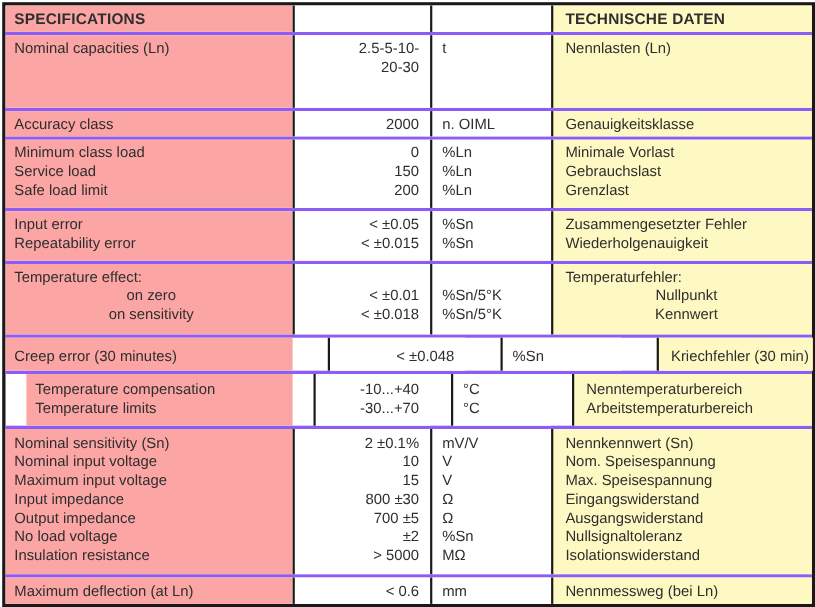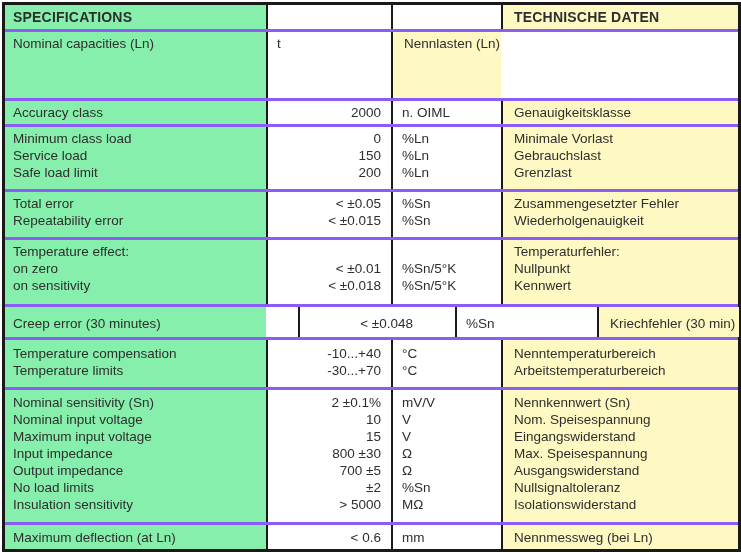--- a/index.html
+++ b/index.html
@@ -21,39 +21,39 @@
     grid-template-columns:261px 125px 110px 1fr;
     border-top:3px solid #8b5cf6;
   }
   .group:first-child{border-top:none;}
   .cell{
     box-sizing:border-box;
     padding-top:3px;
     font-size:13.5px;
     line-height:17px;
   }
-  .c-en{background:#86efac;padding-left:8px;padding-right:4px;}
+  .c-en{background:#fca5a5;padding-left:8px;padding-right:4px;}
   .c-val{background:#ffffff;border-left:2px solid #191919;text-align:right;padding-right:10px;}
   .c-unit{background:#ffffff;border-left:2px solid #191919;padding-left:9px;}
   .c-de{background:#fef9c3;border-left:2px solid #191919;padding-left:11px;padding-right:4px;}
   .line{min-height:17px;white-space:nowrap;}
-  .line.center{}
+  .line.center{text-align:center;}
   
   [data-name="group-header"]{min-height:24px;}
   [data-name="group-header"] .cell{font-weight:bold;font-size:14px;padding-top:4px;letter-spacing:0.2px;}
   
   [data-name="group-nominal-capacities"]{min-height:66px;}
   [data-name="group-accuracy-class"]{min-height:23px;}
   [data-name="group-load-limits"]{min-height:62px;}
   [data-name="group-errors"]{min-height:45px;}
   [data-name="group-temperature-effect"]{min-height:64px;}
   [data-name="group-creep-error"]{min-height:30px;gap:32px;}
   [data-name="group-creep-error"] .cell{padding-top:8px;}
   [data-name="group-temperature-range"]{min-height:47px;}
-  [data-name="group-temperature-range"] .cell{padding-top:5px;}
+  [data-name="group-temperature-range"] .cell{padding-top:5px;margin-left:19px;}
   [data-name="group-electrical"]{min-height:132px;}
   [data-name="group-electrical"] .cell{padding-top:4px;}
   [data-name="group-deflection"]{min-height:24px;}
   [data-name="group-deflection"] .cell{padding-top:4px;}
 </style>
 </head>
 <body>
 
 <div class="spec-table" data-name="specifications-table">
     <div class="group" data-name="group-header">
@@ -68,20 +68,24 @@
       </div>
       <div class="cell c-de" data-name="spec-label-de-cell">
         <div class="line" data-name="spec-label-de">TECHNISCHE DATEN</div>
       </div>
     </div>
     <div class="group" data-name="group-nominal-capacities">
       <div class="cell c-en" data-name="spec-label-en-cell">
         <div class="line" data-name="spec-label-en">Nominal capacities (Ln)</div>
         <div class="line" data-name="spec-label-en"></div>
       </div>
+      <div class="cell c-val" data-name="spec-value-cell">
+        <div class="line" data-name="spec-value">2.5-5-10-</div>
+        <div class="line" data-name="spec-value">20-30</div>
+      </div>
       <div class="cell c-unit" data-name="spec-unit-cell">
         <div class="line" data-name="spec-unit">t</div>
         <div class="line" data-name="spec-unit"></div>
       </div>
       <div class="cell c-de" data-name="spec-label-de-cell">
         <div class="line" data-name="spec-label-de">Nennlasten (Ln)</div>
         <div class="line" data-name="spec-label-de"></div>
       </div>
     </div>
     <div class="group" data-name="group-accuracy-class">
@@ -115,21 +119,21 @@
         <div class="line" data-name="spec-unit">%Ln</div>
       </div>
       <div class="cell c-de" data-name="spec-label-de-cell">
         <div class="line" data-name="spec-label-de">Minimale Vorlast</div>
         <div class="line" data-name="spec-label-de">Gebrauchslast</div>
         <div class="line" data-name="spec-label-de">Grenzlast</div>
       </div>
     </div>
     <div class="group" data-name="group-errors">
       <div class="cell c-en" data-name="spec-label-en-cell">
-        <div class="line" data-name="spec-label-en">Total error</div>
+        <div class="line" data-name="spec-label-en">Input error</div>
         <div class="line" data-name="spec-label-en">Repeatability error</div>
       </div>
       <div class="cell c-val" data-name="spec-value-cell">
         <div class="line" data-name="spec-value">&lt; ±0.05</div>
         <div class="line" data-name="spec-value">&lt; ±0.015</div>
       </div>
       <div class="cell c-unit" data-name="spec-unit-cell">
         <div class="line" data-name="spec-unit">%Sn</div>
         <div class="line" data-name="spec-unit">%Sn</div>
       </div>
@@ -192,22 +196,22 @@
         <div class="line" data-name="spec-label-de">Arbeitstemperaturbereich</div>
       </div>
     </div>
     <div class="group" data-name="group-electrical">
       <div class="cell c-en" data-name="spec-label-en-cell">
         <div class="line" data-name="spec-label-en">Nominal sensitivity (Sn)</div>
         <div class="line" data-name="spec-label-en">Nominal input voltage</div>
         <div class="line" data-name="spec-label-en">Maximum input voltage</div>
         <div class="line" data-name="spec-label-en">Input impedance</div>
         <div class="line" data-name="spec-label-en">Output impedance</div>
-        <div class="line" data-name="spec-label-en">No load limits</div>
-        <div class="line" data-name="spec-label-en">Insulation sensitivity</div>
+        <div class="line" data-name="spec-label-en">No load voltage</div>
+        <div class="line" data-name="spec-label-en">Insulation resistance</div>
       </div>
       <div class="cell c-val" data-name="spec-value-cell">
         <div class="line" data-name="spec-value">2 ±0.1%</div>
         <div class="line" data-name="spec-value">10</div>
         <div class="line" data-name="spec-value">15</div>
         <div class="line" data-name="spec-value">800 ±30</div>
         <div class="line" data-name="spec-value">700 ±5</div>
         <div class="line" data-name="spec-value">±2</div>
         <div class="line" data-name="spec-value">&gt; 5000</div>
       </div>
@@ -216,22 +220,22 @@
         <div class="line" data-name="spec-unit">V</div>
         <div class="line" data-name="spec-unit">V</div>
         <div class="line" data-name="spec-unit">Ω</div>
         <div class="line" data-name="spec-unit">Ω</div>
         <div class="line" data-name="spec-unit">%Sn</div>
         <div class="line" data-name="spec-unit">MΩ</div>
       </div>
       <div class="cell c-de" data-name="spec-label-de-cell">
         <div class="line" data-name="spec-label-de">Nennkennwert (Sn)</div>
         <div class="line" data-name="spec-label-de">Nom. Speisespannung</div>
+        <div class="line" data-name="spec-label-de">Max. Speisespannung</div>
         <div class="line" data-name="spec-label-de">Eingangswiderstand</div>
-        <div class="line" data-name="spec-label-de">Max. Speisespannung</div>
         <div class="line" data-name="spec-label-de">Ausgangswiderstand</div>
         <div class="line" data-name="spec-label-de">Nullsignaltoleranz</div>
         <div class="line" data-name="spec-label-de">Isolationswiderstand</div>
       </div>
     </div>
     <div class="group" data-name="group-deflection">
       <div class="cell c-en" data-name="spec-label-en-cell">
         <div class="line" data-name="spec-label-en">Maximum deflection (at Ln)</div>
       </div>
       <div class="cell c-val" data-name="spec-value-cell">

